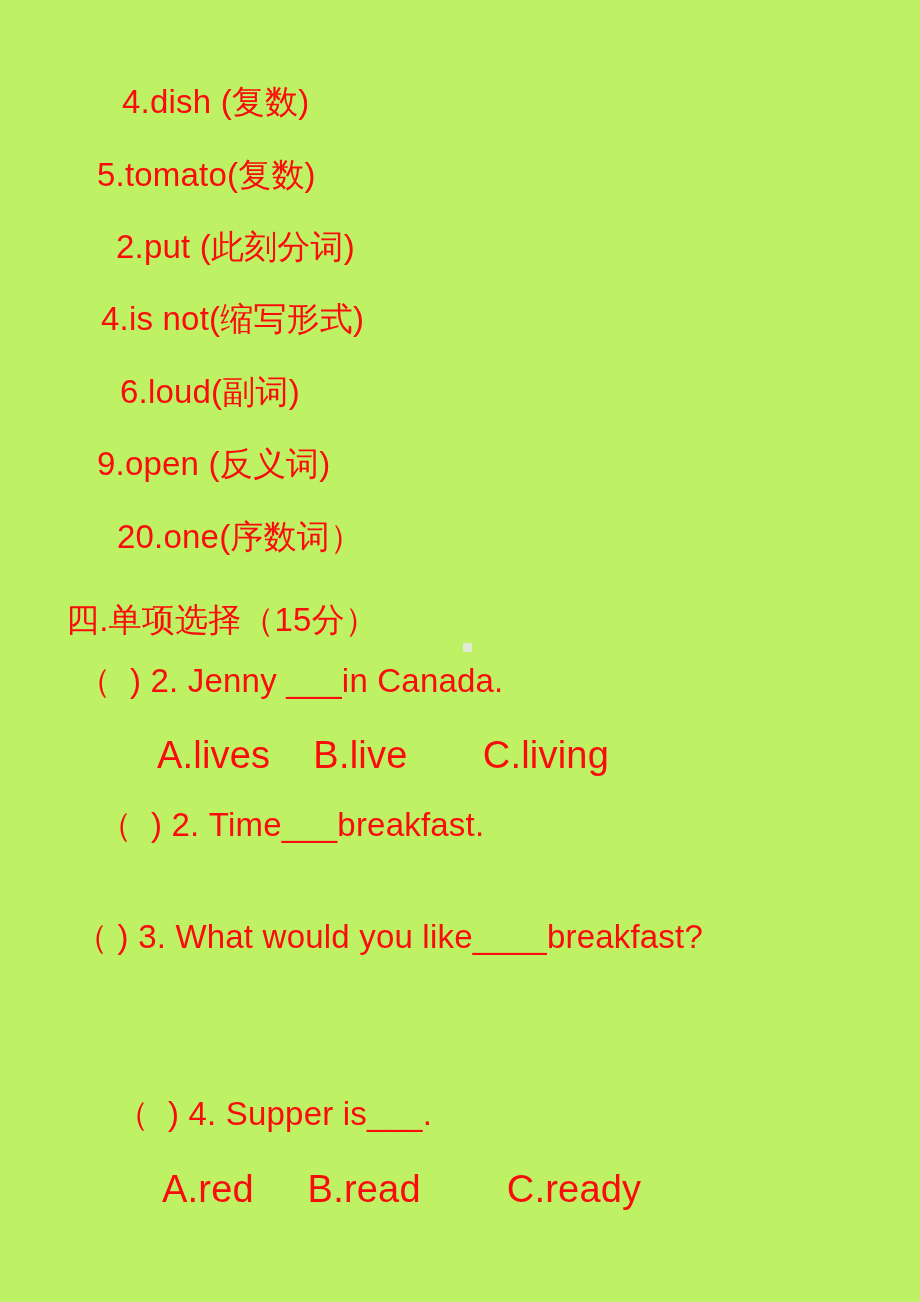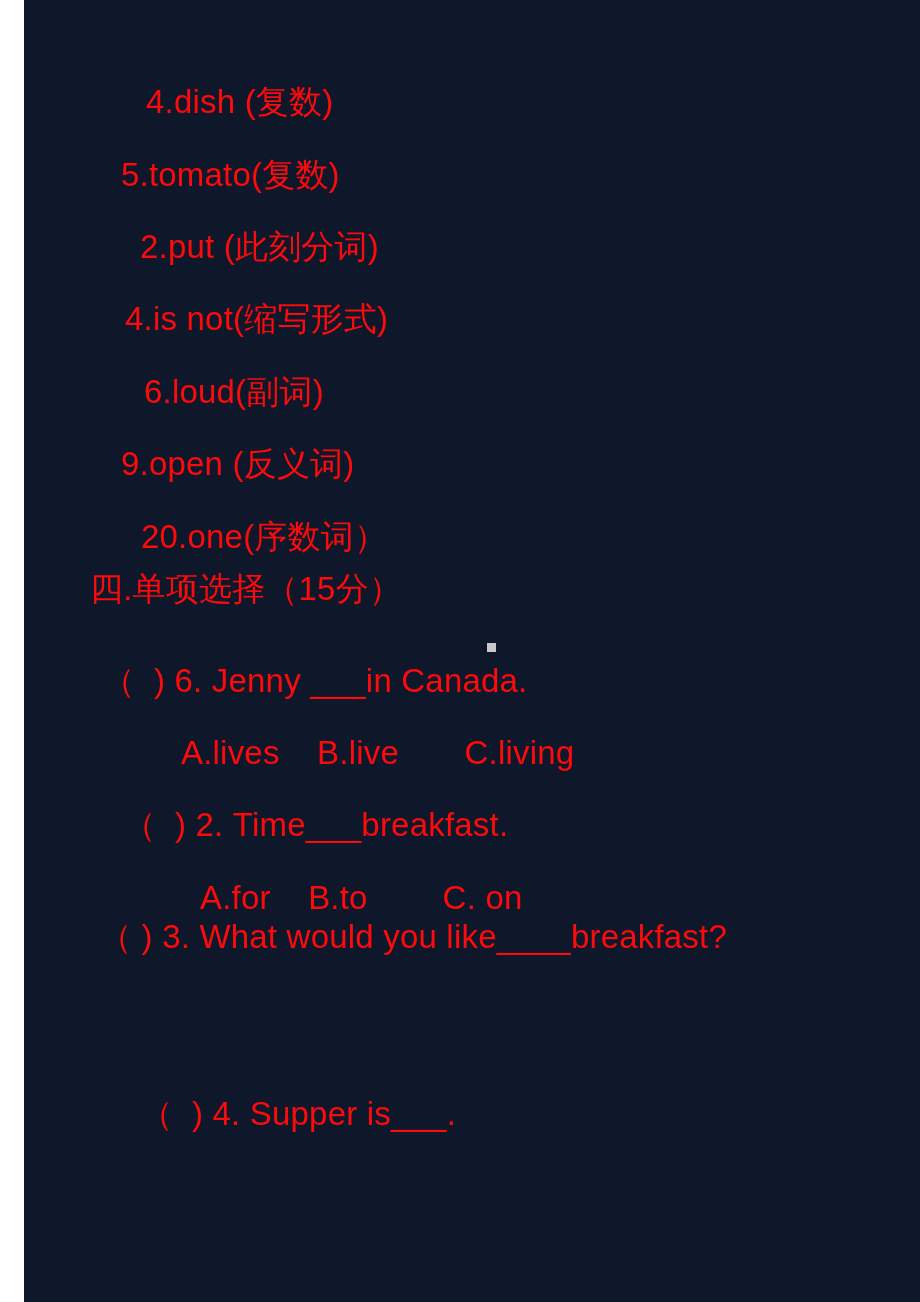--- a/index.html
+++ b/index.html
@@ -13,22 +13,21 @@
     height: 1302px;
     position: relative;
     overflow: hidden;
     font-family: "Liberation Sans", "DejaVu Sans", sans-serif;
     background: #ffffff;
   }
 
   .page {
     position: absolute;
     inset: 0;
-    background: #0f172a;
-    margin-left: 24px;
+    background: #bef264;
   }
 
   
   .line {
     position: absolute;
     white-space: pre;
     color: #fb0b0b;
     font-weight: 400;
     line-height: 1.0;
     letter-spacing: 0.2px;
@@ -44,21 +43,21 @@
     font-size: 33px;
   }
 
   
   .mc-stem {
     font-size: 33px;
   }
 
   
   .mc-options {
-    font-size: 33px;
+    font-size: 38px;
   }
 
   
   .speck {
     position: absolute;
     width: 9px;
     height: 9px;
     background: #e9e9e9;
     opacity: 0.85;
   }
@@ -71,27 +70,27 @@
   <div>
     <div class="line word-item" style="left: 122px; top: 85px; color: rgb(251, 11, 11);">4.dish (复数)</div>
     <div class="line word-item" style="left: 97px; top: 158px; color: rgb(251, 11, 11);">5.tomato(复数)</div>
     <div class="line word-item" style="left: 116px; top: 230px; color: rgb(251, 11, 11);">2.put (此刻分词)</div>
     <div class="line word-item" style="left: 101px; top: 302px; color: rgb(251, 11, 11);">4.is not(缩写形式)</div>
     <div class="line word-item" style="left: 120px; top: 375px; color: rgb(251, 11, 11);">6.loud(副词)</div>
     <div class="line word-item" style="left: 97px; top: 447px; color: rgb(251, 11, 11);">9.open (反义词)</div>
     <div class="line word-item" style="left: 117px; top: 520px; color: rgb(251, 11, 11);">20.one(序数词）</div>
   </div>
 
-  <div class="line section-heading" style="left: 66px; top: 572px; color: rgb(251, 11, 11);">四.单项选择（15分）</div>
+  <div class="line section-heading" style="left: 66px; top: 603px; color: rgb(251, 11, 11);">四.单项选择（15分）</div>
 
-  <div class="line mc-stem" style="left: 78px; top: 664px; color: rgb(251, 11, 11);">（  ) 6. Jenny ___in Canada.</div>
+  <div class="line mc-stem" style="left: 78px; top: 664px; color: rgb(251, 11, 11);">（  ) 2. Jenny ___in Canada.</div>
   <div class="line mc-options" style="left: 157px; top: 736px; color: rgb(251, 11, 11);">A.lives    B.live       C.living</div>
 
   <div class="line mc-stem" style="left: 99px; top: 808px; color: rgb(251, 11, 11);">（  ) 2. Time___breakfast.</div>
-  <div class="line mc-options" style="left: 176px; top: 881px; color: rgb(251, 11, 11);">A.for    B.to        C. on</div>
 
   <div class="line mc-stem" style="left: 75px; top: 920px; color: rgb(251, 11, 11);">（ ) 3. What would you like____breakfast?</div>
 
   <div class="line mc-stem" style="left: 116px; top: 1097px; color: rgb(251, 11, 11);">（  ) 4. Supper is___.</div>
+  <div class="line mc-options" style="left: 162px; top: 1170px; color: rgb(251, 11, 11);">A.red     B.read        C.ready</div>
 
   <div class="speck" style="left: 463px; top: 643px;"></div>
 
 </div>
 
 </body></html>

